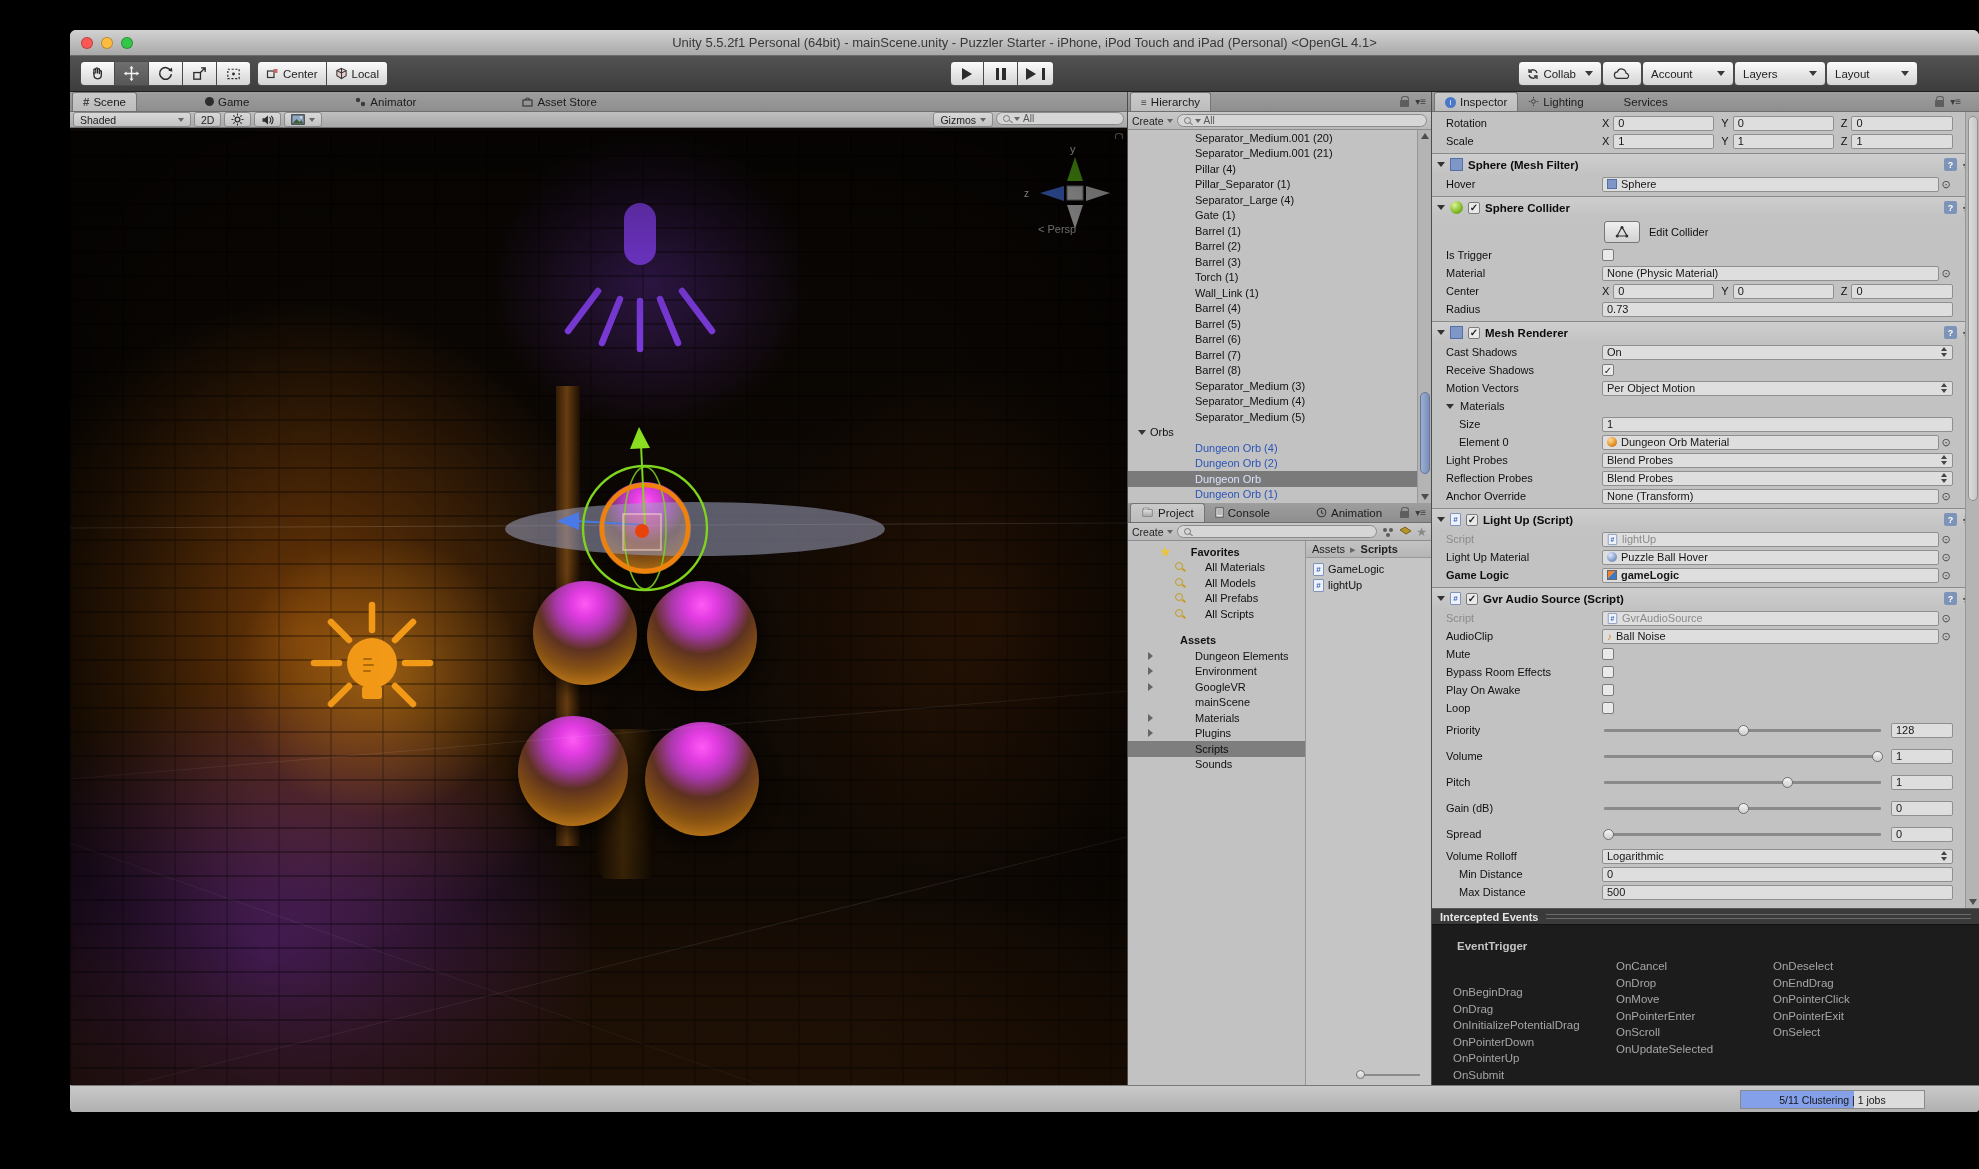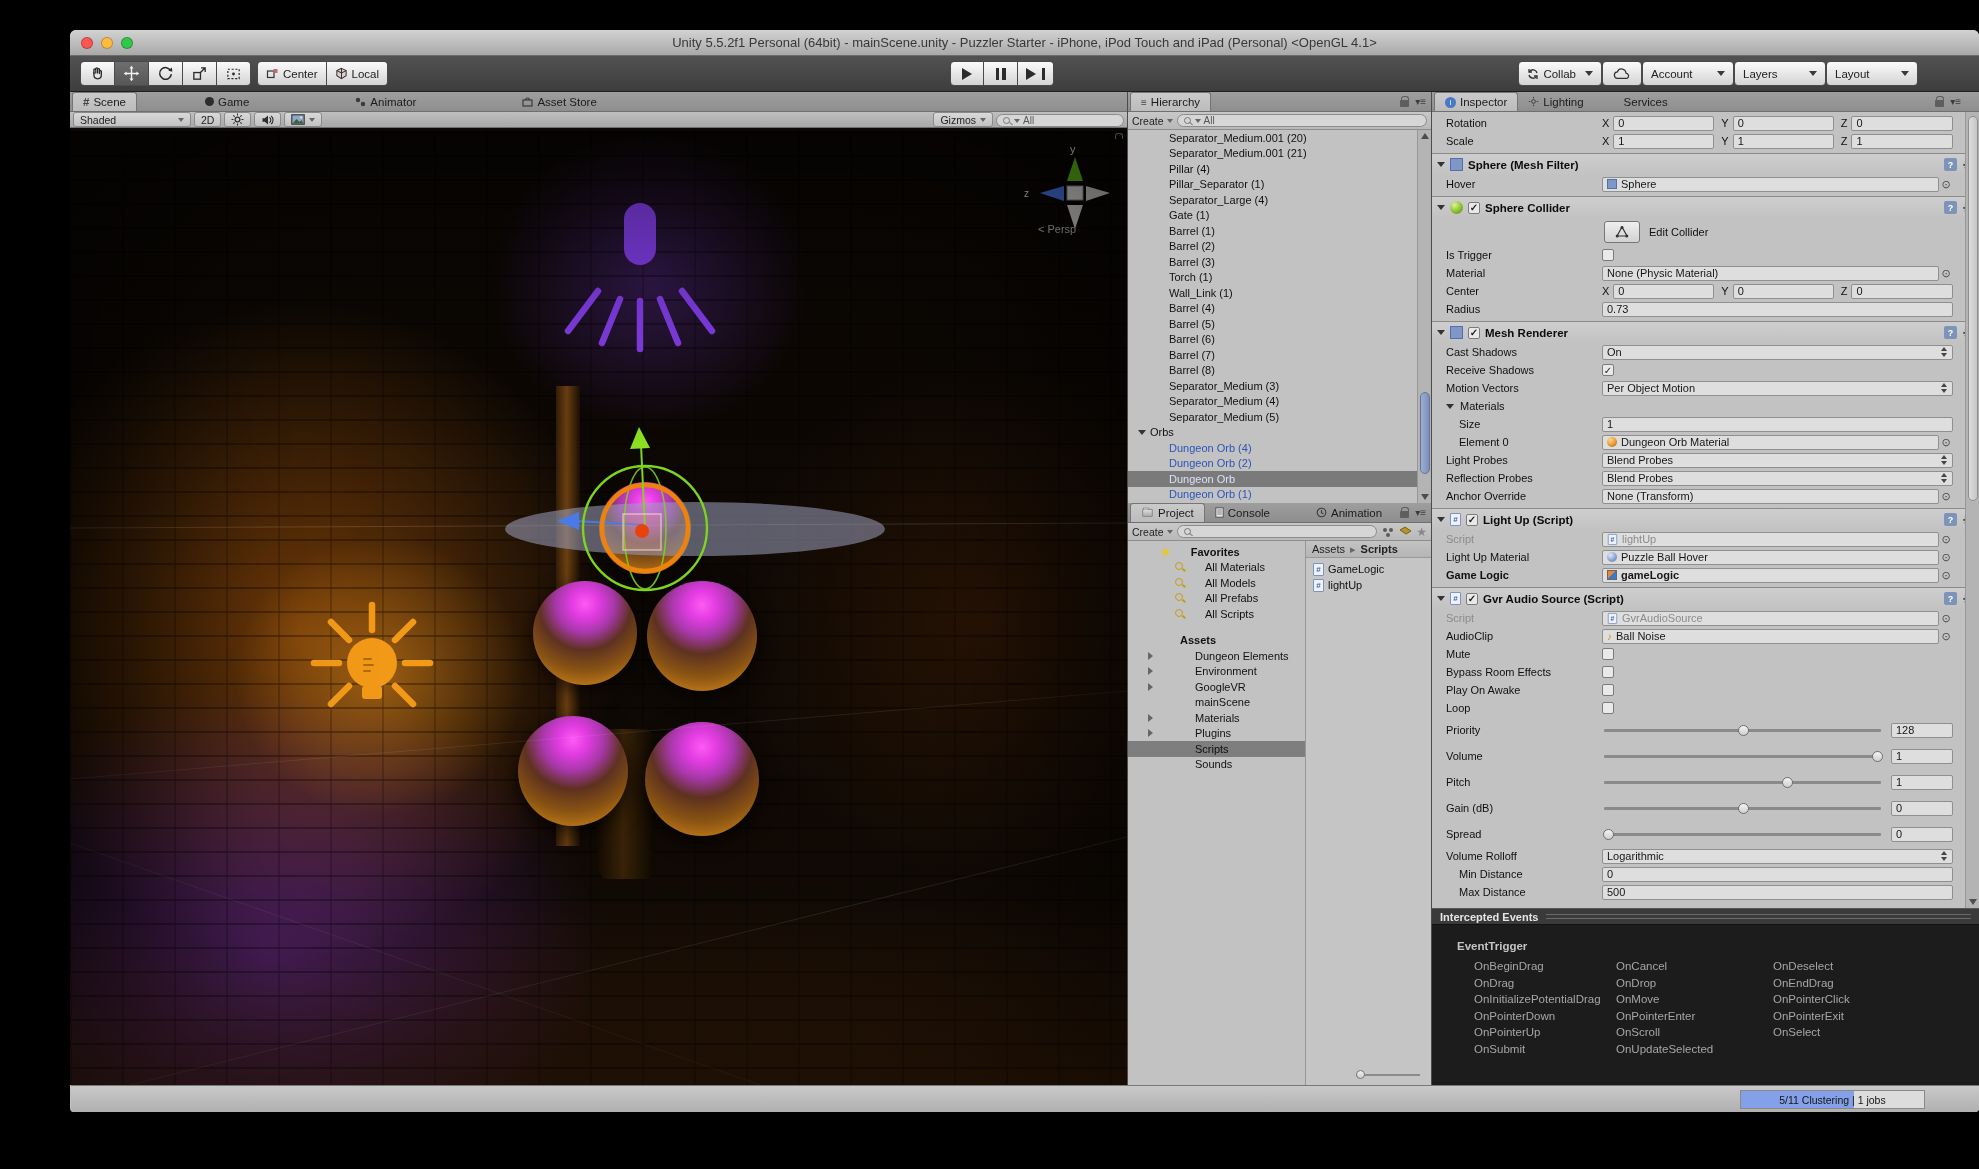--- a/index.html
+++ b/index.html
@@ -38,21 +38,21 @@
 .menuglyph {font-size:10px; color:#3c3c3c; line-height:10px;}
 .srowbar {height:18px; background:linear-gradient(#c8c8c8,#b9b9b9); border-bottom:1px solid #8d8d8d; display:flex; align-items:center; padding:0 4px; gap:4px; font-size:10.5px; color:#222;}
 .createbtn {display:flex; align-items:center; gap:3px;}
 .pill {flex:1; height:13px; background:#d6d6d6; border:1px solid #8b8b8b; border-radius:7px; display:flex; align-items:center; padding:0 6px; gap:3px; color:#555; font-size:10px;}
 .mag {width:8px; height:8px; position:relative; flex:none;}
 .mag::before {content:""; position:absolute; left:0; top:0; width:5px; height:5px; border:1.4px solid #777; border-radius:50%;}
 .mag::after {content:""; position:absolute; left:5.5px; top:6px; width:3.5px; height:1.4px; background:#777; transform:rotate(40deg);}
 .tinyarrow {width:0;height:0;border-left:3px solid transparent;border-right:3px solid transparent;border-top:4px solid #666;}
 
 .scenepane {left:0; width:1057px; background:#0c0805;}
-.scene-toolbar {height:16px; background:linear-gradient(#bfbfbf,#a8a8a8); border-bottom:1px solid #6f6f6f; display:flex; align-items:flex-end; font-size:10.5px; color:#222; padding:0 3px; gap:3px;}
+.scene-toolbar {height:16px; background:linear-gradient(#bfbfbf,#a8a8a8); border-bottom:1px solid #6f6f6f; display:flex; align-items:flex-start; font-size:10.5px; color:#222; padding:0 3px; gap:3px;}
 .stb {height:15px; display:flex; align-items:center; gap:4px; padding:0 6px; background:linear-gradient(#d9d9d9,#c2c2c2); border:1px solid #8a8a8a; border-radius:3px;}
 .viewport {position:absolute; top:39px; left:0; right:0; bottom:0; overflow:hidden; background:linear-gradient(180deg,#0b0704 0%,#0d0804 55%,#160d06 100%);}
 .glow {position:absolute; border-radius:50%;}
 .bricks {position:absolute; inset:0; opacity:.55;
  background-image:
   repeating-linear-gradient(rgba(0,0,0,.55) 0 2px, transparent 2px 24px),
   repeating-linear-gradient(90deg, rgba(0,0,0,.35) 0 2px, transparent 2px 52px);}
 .viewport::after {content:""; position:absolute; inset:0; box-shadow:inset 0 0 200px 70px rgba(0,0,0,.6); pointer-events:none;}
 .sphere {position:absolute; border-radius:50%;
  background:radial-gradient(circle at 50% 22%, #ff5af4 0%, #e23ce2 14%, #a838aa 30%, #5e3220 48%, #8a5413 70%, #c27a1a 88%, #6e4210 100%);
@@ -62,21 +62,21 @@
 .barrelshape {position:absolute; left:527px; top:598px; width:58px; height:150px; border-radius:10px/18px;
  background:linear-gradient(90deg,#140b03,#3a2408 45%,#0e0802);}
 .vplabel {position:absolute; color:#b9b9b9; font-size:11px;}
 .vplock {position:absolute; right:13px; top:6px;}
 .vplock .padlock {background:#9a9a9a;}
 .vplock .padlock::before {border-color:#9a9a9a;}
 
 .midpane {left:1057px; width:305px; background:#c2c2c2; border-left:1px solid #4c4c4c; border-right:1px solid #4c4c4c;}
 .hier {position:absolute; top:0; left:0; right:0; height:411px;}
 .tree {position:absolute; top:38px; bottom:0; left:0; right:14px; overflow:hidden; font-size:11px; color:#111;}
-.tree li {list-style:none; height:15.5px; display:flex; align-items:center; padding-left:38px; white-space:nowrap;}
+.tree li {list-style:none; height:15.5px; display:flex; align-items:center; padding-left:64px; white-space:nowrap;}
 .tree li.lv1 {padding-left:22px;}
 .tree li .tri {width:0; height:0; margin-right:3px; flex:none;}
 .tree li.parent .tri {border-left:4px solid transparent; border-right:4px solid transparent; border-top:5px solid #333; margin-right:4px; margin-left:-12px;}
 .tree li.prefab {color:#2c55b8;}
 .tree li.selected {background:#7a7a7a; color:#d9e2fb;}
 .vscroll {position:absolute; top:38px; bottom:0; right:0; width:14px; background:#b4b4b4; border-left:1px solid #979797;}
 .vthumb {position:absolute; left:1.5px; right:1.5px; border-radius:5px;}
 .vthumb.blue {background:linear-gradient(90deg,#9dafd0,#7b8fb9); border:1px solid #65749b;}
 .vthumb.lite {background:linear-gradient(90deg,#dcdcdc,#c6c6c6); border:1px solid #8f8f8f;}
 .sar {position:absolute; left:3px; width:0; height:0; border-left:4px solid transparent; border-right:4px solid transparent;}
@@ -1072,21 +1072,21 @@
         <div class="vthumb lite" style="top:4px; height:385px;"></div>
         <span class="sar dn"></span>
       </div>
 
       <div class="events">
         <div class="ev-head">
           <span>Intercepted Events</span>
           <span class="dline"></span>
         </div>
         <div class="ev-title">EventTrigger</div>
-        <ul class="ev-col" style="left:42px;">
+        <ul class="ev-col" style="left:21px;margin-top:26px;">
             <li>OnBeginDrag</li>
             <li>OnDrag</li>
             <li>OnInitializePotentialDrag</li>
             <li>OnPointerDown</li>
             <li>OnPointerUp</li>
             <li>OnSubmit</li>
           </ul>
         <ul class="ev-col" style="left:184px;">
             <li>OnCancel</li>
             <li>OnDrop</li>

